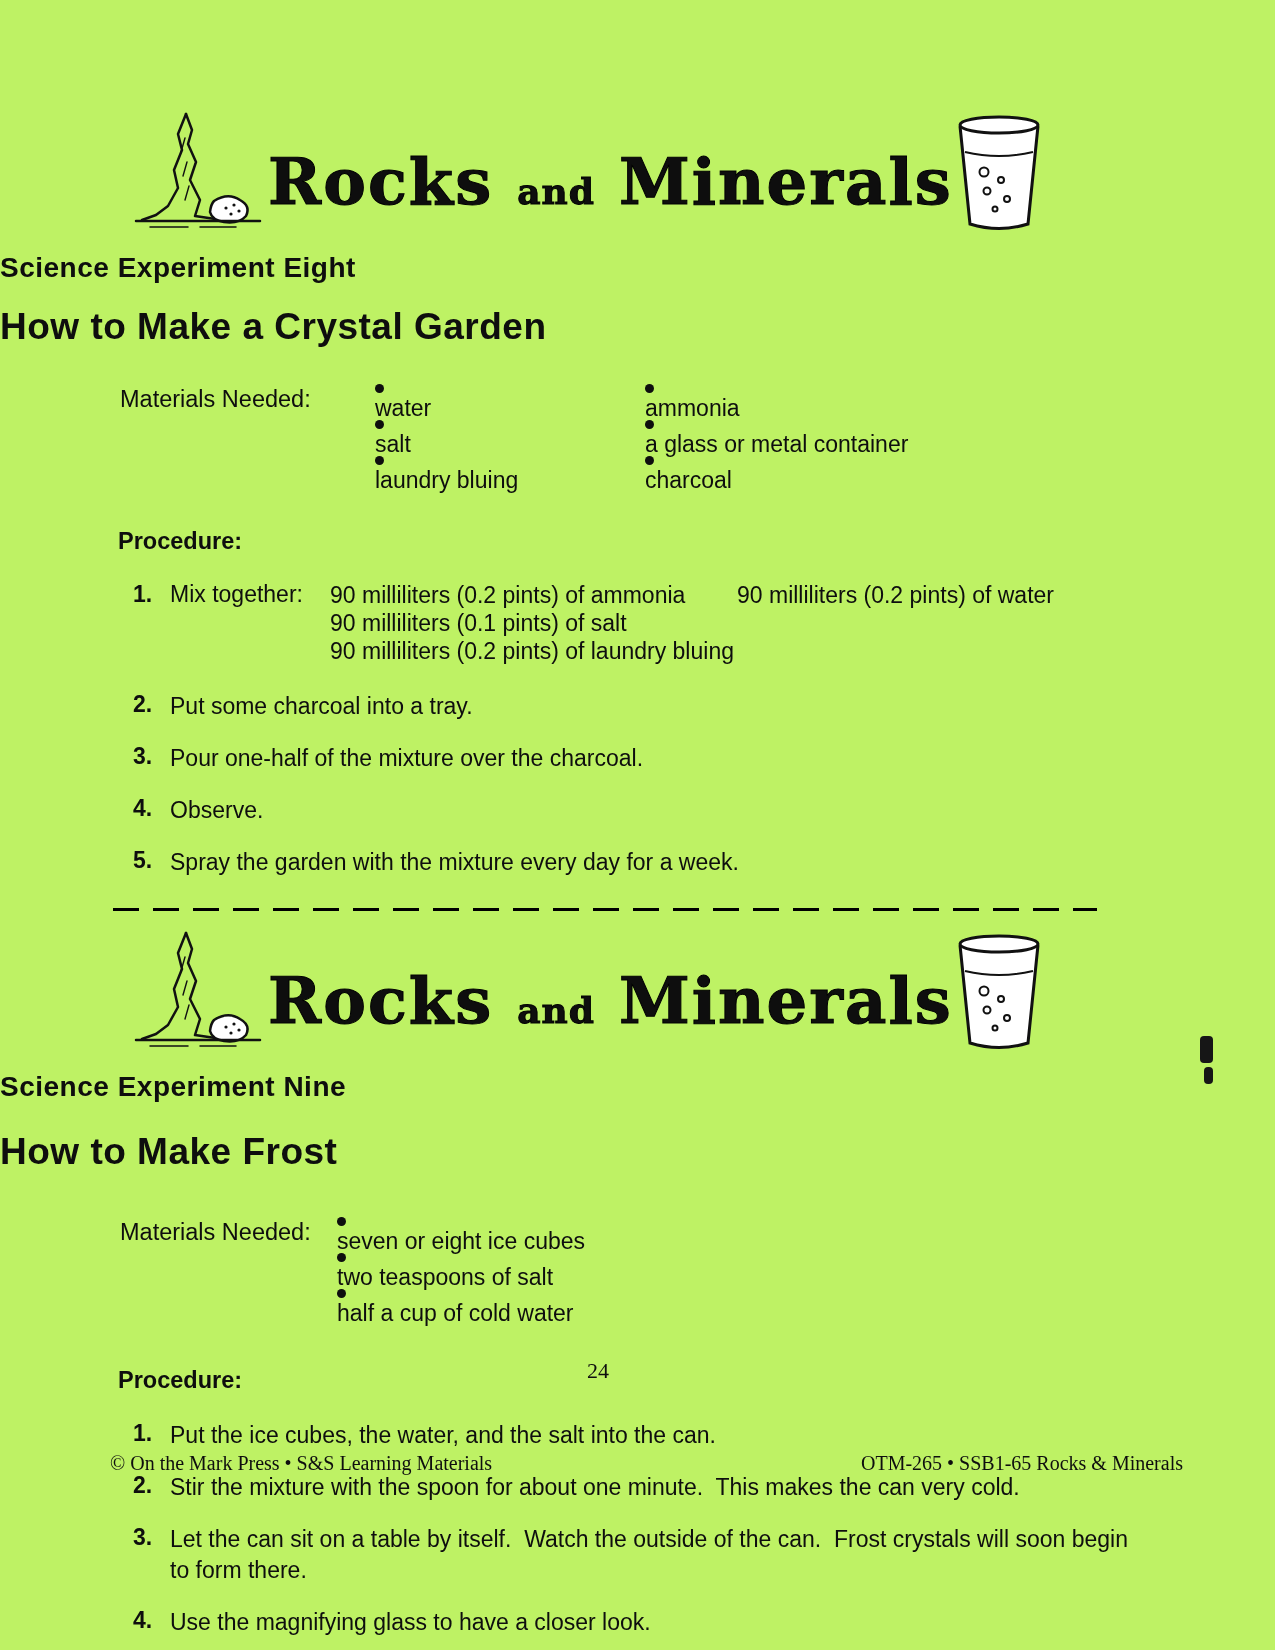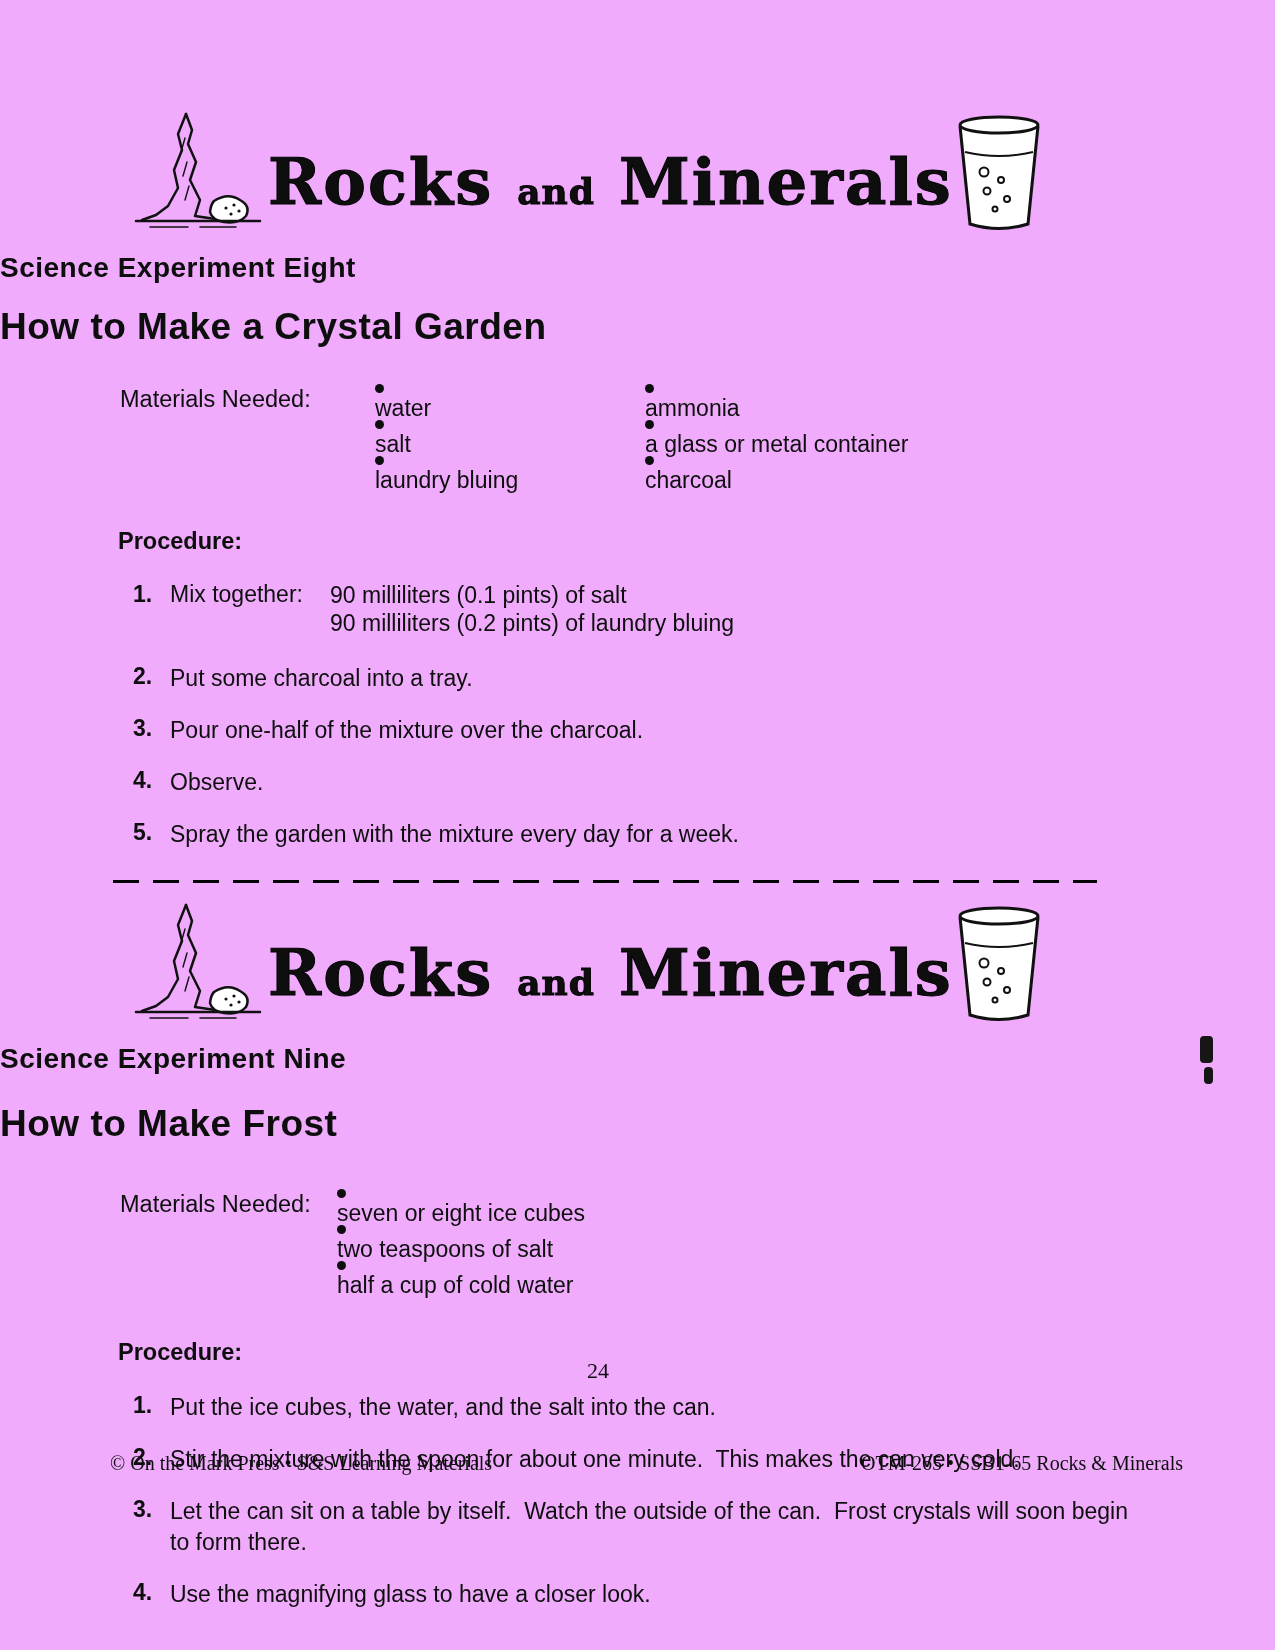--- a/index.html
+++ b/index.html
@@ -1,20 +1,20 @@
 <!DOCTYPE html>
 <html><head>
 <meta charset="utf-8">
 <style>
   * { margin:0; padding:0; box-sizing:border-box; }
   html,body { background:#ffffff; }
   .page {
     position:relative;
     width:1275px; height:1650px;
-    background:#f0abfc;
+    background:#bef264;
     color:#0e0e0e;
     font-family:"Liberation Sans", sans-serif;
     overflow:hidden;
   }
   .content { padding-top:108px; }
 
   
   .sec-header {
     display:flex; align-items:flex-start;
     padding-left:128px; padding-right:232px;
@@ -164,20 +164,24 @@
         </div>
       </div>
 
       <div class="proc-label">Procedure:</div>
 
       <div class="step gap-lg">
         <span class="num">1.</span>
         <div class="step1-body">
           <span class="mix-label">Mix together:</span>
           <div class="mix-lines">
+            <div class="mix-row">
+              <span class="mix-left">90 milliliters (0.2 pints) of ammonia</span>
+              <span>90 milliliters (0.2 pints) of water</span>
+            </div>
             <div>90 milliliters (0.1 pints) of salt</div>
             <div>90 milliliters (0.2 pints) of laundry bluing</div>
           </div>
         </div>
       </div>
 
       <div class="step gap-lg">
         <span class="num">2.</span>
         <span class="step-text">Put some charcoal into a tray.</span>
       </div>

